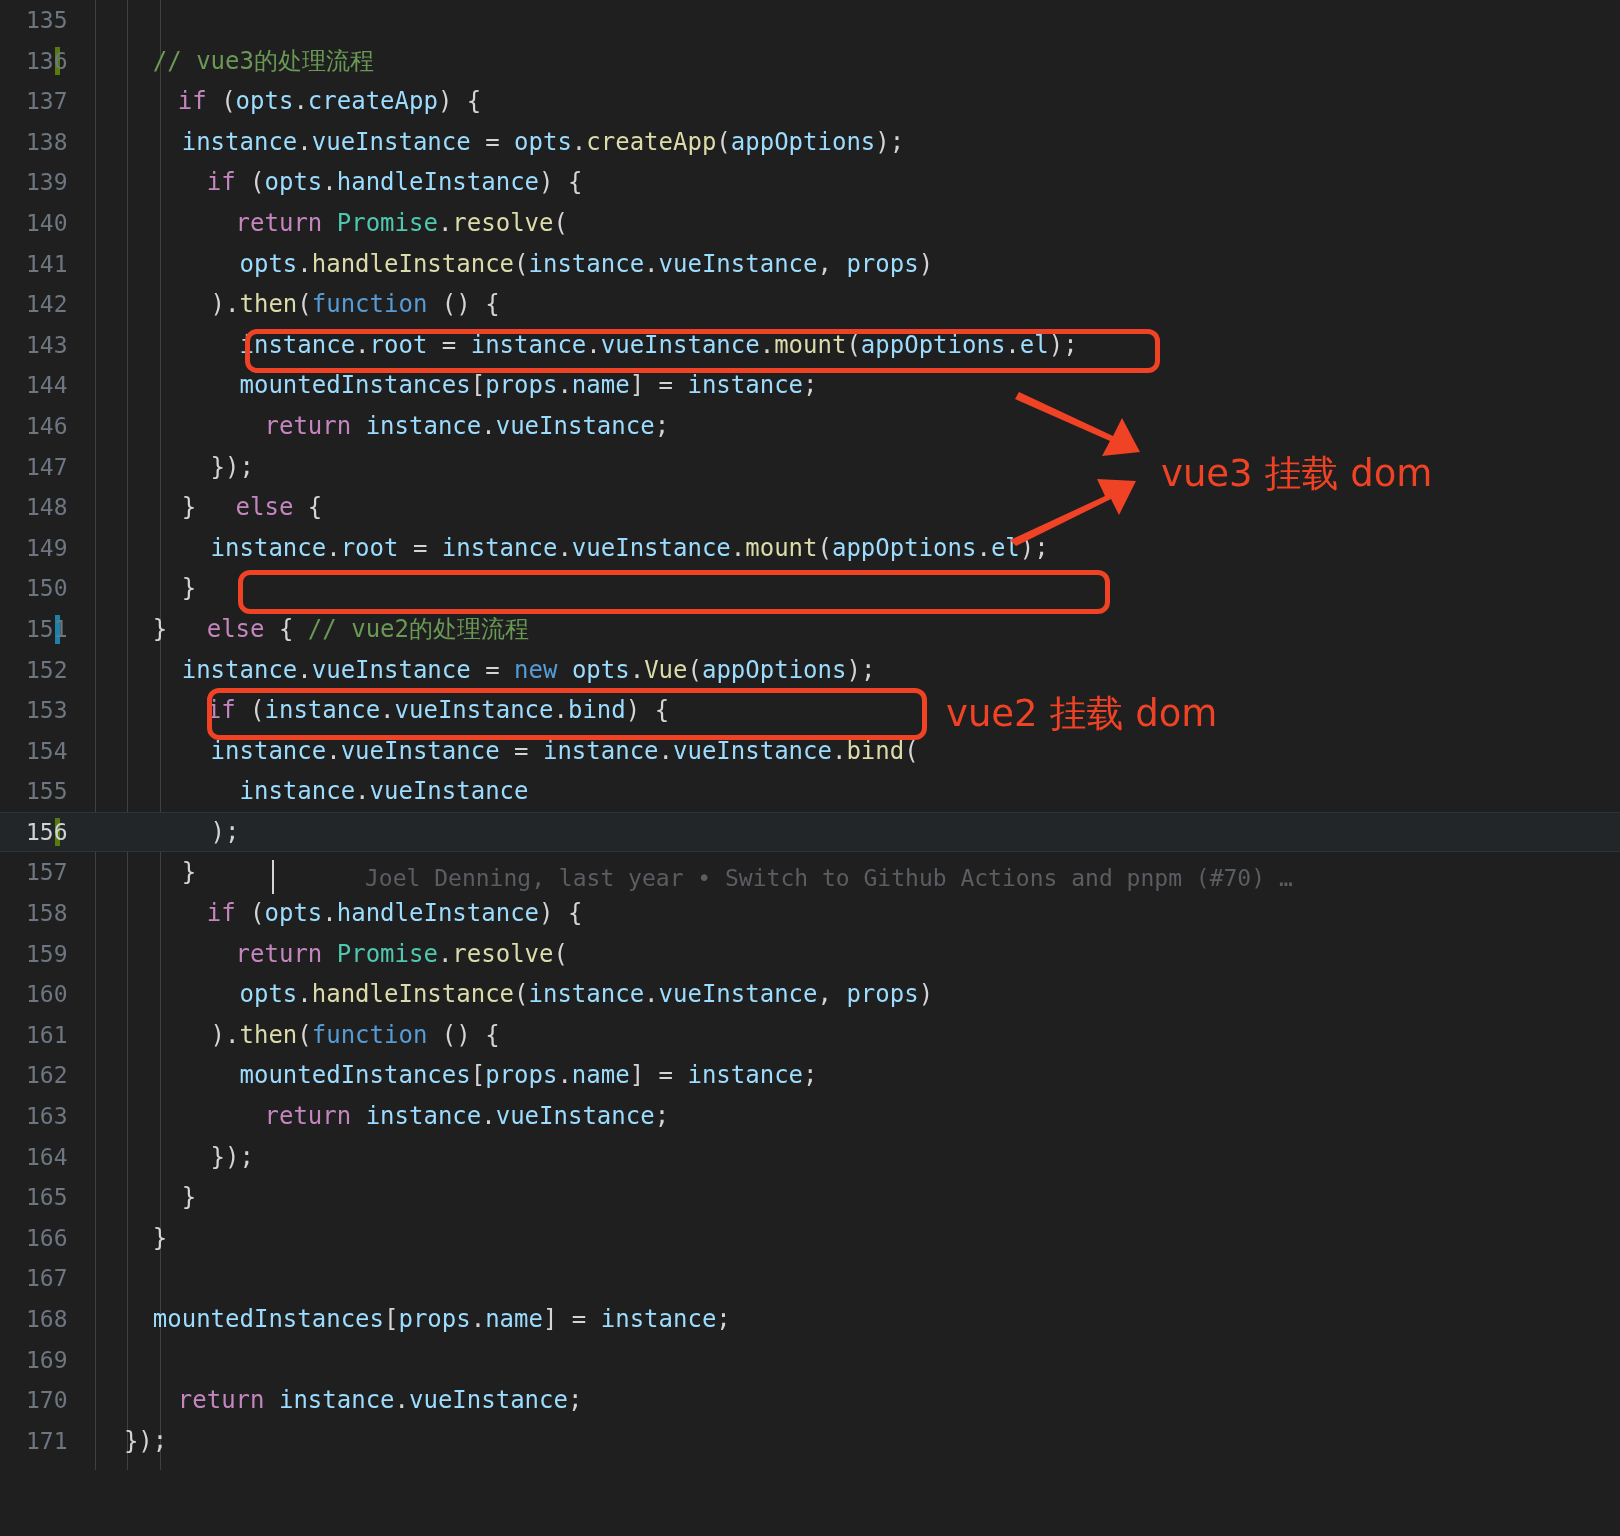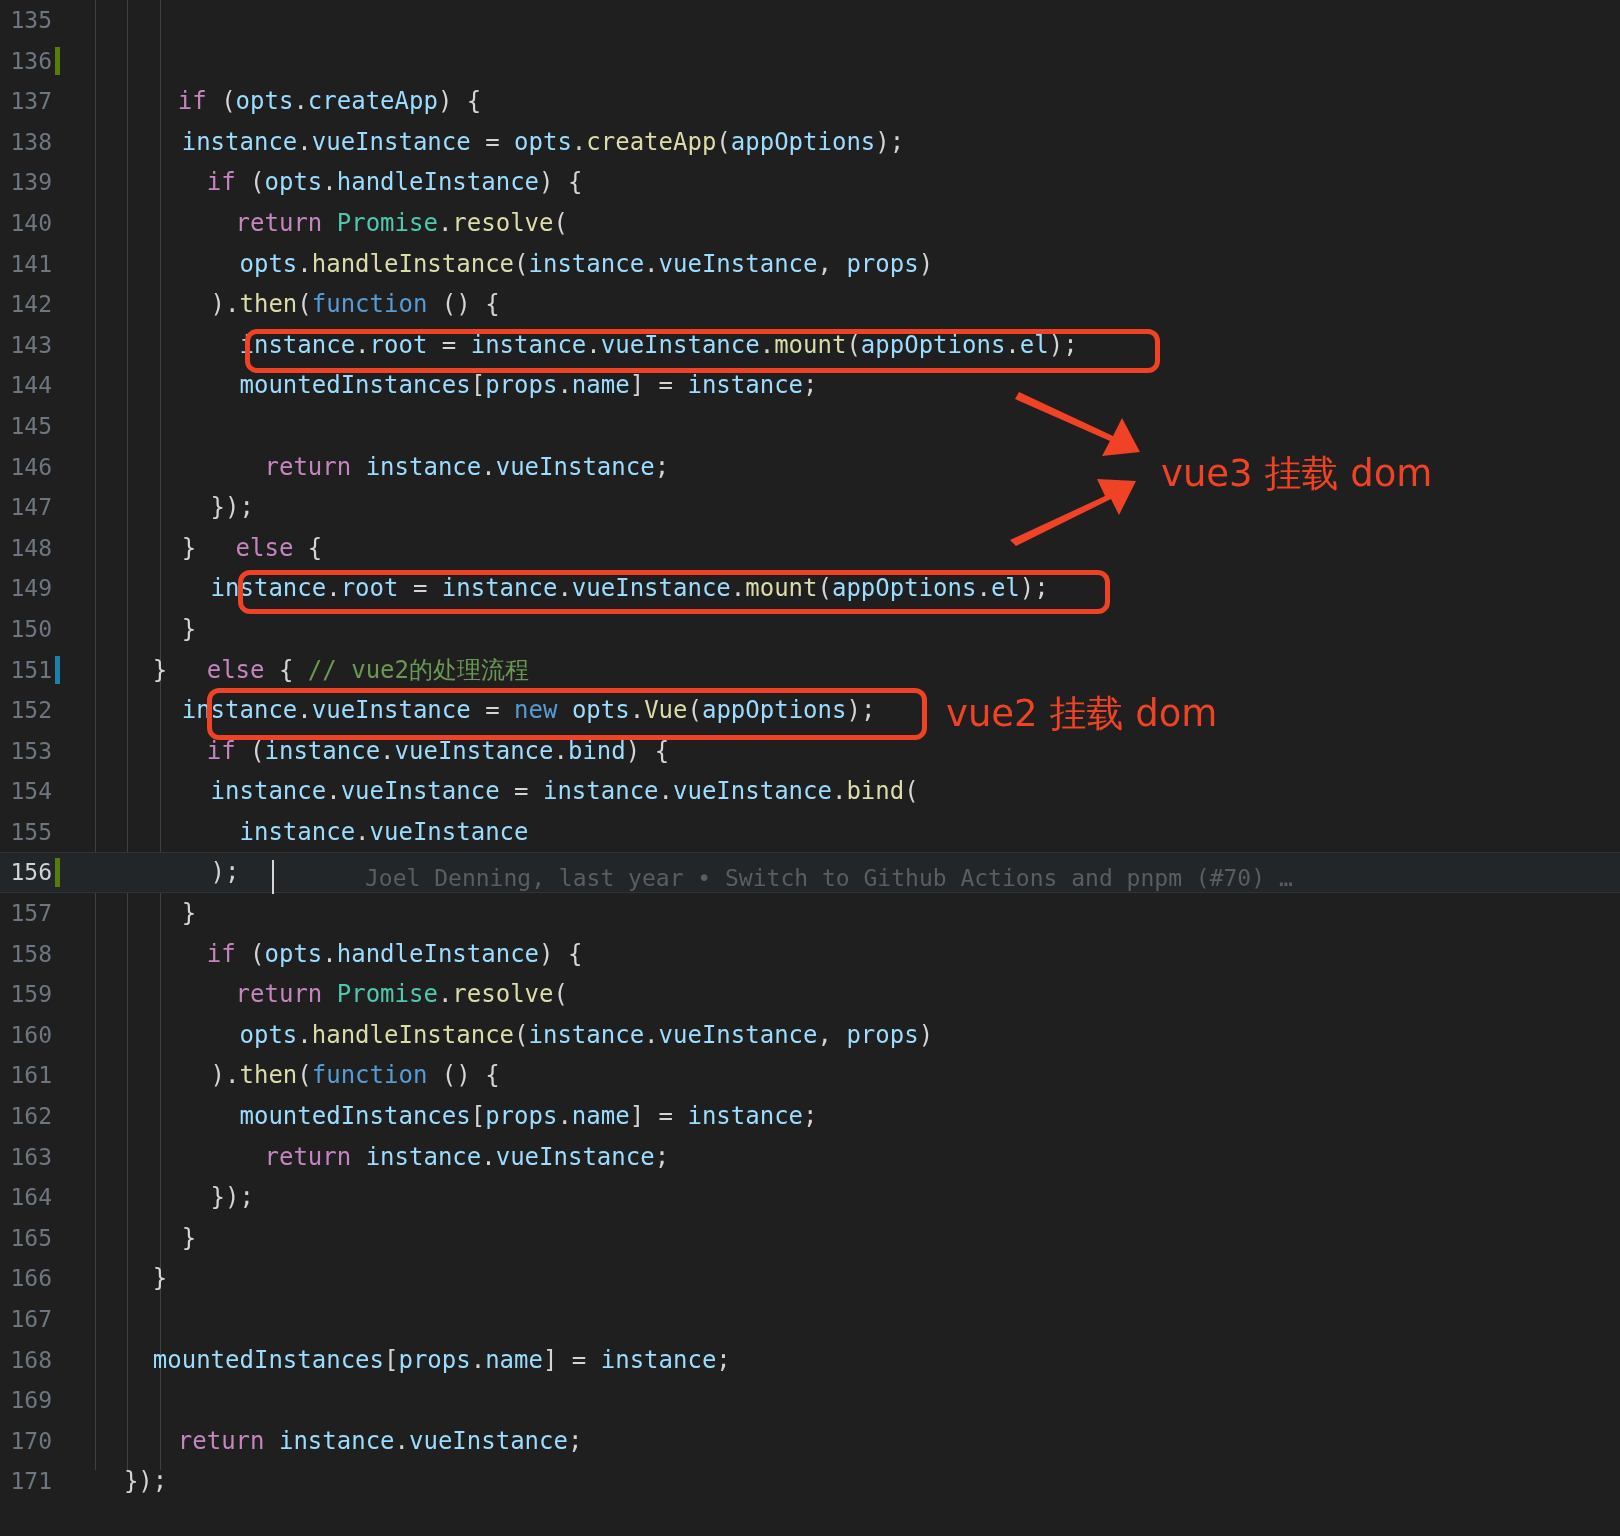--- a/index.html
+++ b/index.html
@@ -9,22 +9,22 @@
   }
   #editor{position:absolute;inset:0;background:#1f1f1f;}
 
   
   .row{
     position:relative;height:40.6px;line-height:40.6px;white-space:pre;
     font-size:24px;letter-spacing:0px;
   }
   .row.active{background:#232629;box-shadow:inset 0 1px 0 #2f3336, inset 0 -1px 0 #2f3336;}
   .ln{
-    position:absolute;left:0;width:52px;text-align:right;
-    color:#6e7681;font-size:23px;font-family:"DejaVu Sans Mono","Liberation Mono",monospace;
+    position:absolute;left:0;width:52px;
+    color:#6e7681;font-size:23px;font-family:"DejaVu Sans Mono","Liberation Mono",monospace;padding-left:26px;
   }
   .row.active .ln{color:#cfd3d6;font-weight:normal;}
   .code{position:absolute;left:95px;color:#d4d4d4;font-size:24px;}
 
   
   .marker{position:absolute;left:55px;width:5px;top:6px;bottom:6px;}
   .marker.add{background:#587c0c;}
   .marker.mod{background:#1b81a8;}
 
   
@@ -63,30 +63,29 @@
 <body>
 
 <div id="editor">
 
   <div class="guide" style="left:95px;top:0;height:1470px;"></div>
   <div class="guide" style="left:127px;top:0;height:1470px;"></div>
   <div class="guide" style="left:160px;top:0;height:1470px;"></div>
 
   <div id="rows">
       <div class="row"><div class="ln">135</div><div class="code"></div></div>
-      <div class="row"><div class="marker add"></div><div class="ln">136</div></div>
+      <div class="row"><div class="marker add"></div><div class="ln">136</div><div class="code"><span class="c-plain">    </span><span class="c-comment">// vue3的处理流程</span></div></div>
       <div class="row"><div class="ln">137</div><div class="code"><span class="c-plain">    </span><span class="c-key">if</span><span class="c-plain"> (</span><span class="c-var">opts</span><span class="c-plain">.</span><span class="c-var">createApp</span><span class="c-plain">) {</span></div></div>
       <div class="row"><div class="ln">138</div><div class="code"><span class="c-plain">      </span><span class="c-var">instance</span><span class="c-plain">.</span><span class="c-var">vueInstance</span><span class="c-plain"> = </span><span class="c-var">opts</span><span class="c-plain">.</span><span class="c-func">createApp</span><span class="c-plain">(</span><span class="c-var">appOptions</span><span class="c-plain">);</span></div></div>
       <div class="row"><div class="ln">139</div><div class="code"><span class="c-plain">      </span><span class="c-key">if</span><span class="c-plain"> (</span><span class="c-var">opts</span><span class="c-plain">.</span><span class="c-var">handleInstance</span><span class="c-plain">) {</span></div></div>
       <div class="row"><div class="ln">140</div><div class="code"><span class="c-plain">        </span><span class="c-key">return</span><span class="c-plain"> </span><span class="c-cls">Promise</span><span class="c-plain">.</span><span class="c-func">resolve</span><span class="c-plain">(</span></div></div>
       <div class="row"><div class="ln">141</div><div class="code"><span class="c-plain">          </span><span class="c-var">opts</span><span class="c-plain">.</span><span class="c-func">handleInstance</span><span class="c-plain">(</span><span class="c-var">instance</span><span class="c-plain">.</span><span class="c-var">vueInstance</span><span class="c-plain">, </span><span class="c-var">props</span><span class="c-plain">)</span></div></div>
       <div class="row"><div class="ln">142</div><div class="code"><span class="c-plain">        ).</span><span class="c-func">then</span><span class="c-plain">(</span><span class="c-blue">function</span><span class="c-plain"> () {</span></div></div>
       <div class="row"><div class="ln">143</div><div class="code"><span class="c-plain">          </span><span class="c-var">instance</span><span class="c-plain">.</span><span class="c-var">root</span><span class="c-plain"> = </span><span class="c-var">instance</span><span class="c-plain">.</span><span class="c-var">vueInstance</span><span class="c-plain">.</span><span class="c-func">mount</span><span class="c-plain">(</span><span class="c-var">appOptions</span><span class="c-plain">.</span><span class="c-var">el</span><span class="c-plain">);</span></div></div>
       <div class="row"><div class="ln">144</div><div class="code"><span class="c-plain">          </span><span class="c-var">mountedInstances</span><span class="c-plain">[</span><span class="c-var">props</span><span class="c-plain">.</span><span class="c-var">name</span><span class="c-plain">] = </span><span class="c-var">instance</span><span class="c-plain">;</span></div></div>
-      <div class="row"><div class="ln">145</div><div class="code"></div></div>
       <div class="row"><div class="ln">146</div><div class="code"><span class="c-plain">          </span><span class="c-key">return</span><span class="c-plain"> </span><span class="c-var">instance</span><span class="c-plain">.</span><span class="c-var">vueInstance</span><span class="c-plain">;</span></div></div>
       <div class="row"><div class="ln">147</div><div class="code"><span class="c-plain">        });</span></div></div>
       <div class="row"><div class="ln">148</div><div class="code"><span class="c-plain">      } </span><span class="c-key">else</span><span class="c-plain"> {</span></div></div>
       <div class="row"><div class="ln">149</div><div class="code"><span class="c-plain">        </span><span class="c-var">instance</span><span class="c-plain">.</span><span class="c-var">root</span><span class="c-plain"> = </span><span class="c-var">instance</span><span class="c-plain">.</span><span class="c-var">vueInstance</span><span class="c-plain">.</span><span class="c-func">mount</span><span class="c-plain">(</span><span class="c-var">appOptions</span><span class="c-plain">.</span><span class="c-var">el</span><span class="c-plain">);</span></div></div>
       <div class="row"><div class="ln">150</div><div class="code"><span class="c-plain">      }</span></div></div>
       <div class="row"><div class="marker mod"></div><div class="ln">151</div><div class="code"><span class="c-plain">    } </span><span class="c-key">else</span><span class="c-plain"> { </span><span class="c-comment">// vue2的处理流程</span></div></div>
       <div class="row"><div class="ln">152</div><div class="code"><span class="c-plain">      </span><span class="c-var">instance</span><span class="c-plain">.</span><span class="c-var">vueInstance</span><span class="c-plain"> = </span><span class="c-blue">new</span><span class="c-plain"> </span><span class="c-var">opts</span><span class="c-plain">.</span><span class="c-func">Vue</span><span class="c-plain">(</span><span class="c-var">appOptions</span><span class="c-plain">);</span></div></div>
       <div class="row"><div class="ln">153</div><div class="code"><span class="c-plain">      </span><span class="c-key">if</span><span class="c-plain"> (</span><span class="c-var">instance</span><span class="c-plain">.</span><span class="c-var">vueInstance</span><span class="c-plain">.</span><span class="c-var">bind</span><span class="c-plain">) {</span></div></div>
       <div class="row"><div class="ln">154</div><div class="code"><span class="c-plain">        </span><span class="c-var">instance</span><span class="c-plain">.</span><span class="c-var">vueInstance</span><span class="c-plain"> = </span><span class="c-var">instance</span><span class="c-plain">.</span><span class="c-var">vueInstance</span><span class="c-plain">.</span><span class="c-func">bind</span><span class="c-plain">(</span></div></div>
       <div class="row"><div class="ln">155</div><div class="code"><span class="c-plain">          </span><span class="c-var">instance</span><span class="c-plain">.</span><span class="c-var">vueInstance</span></div></div>

